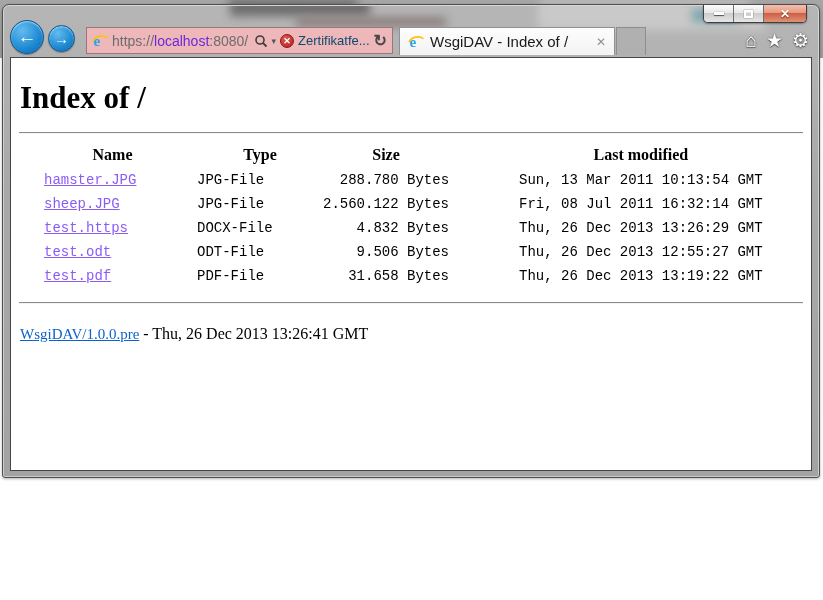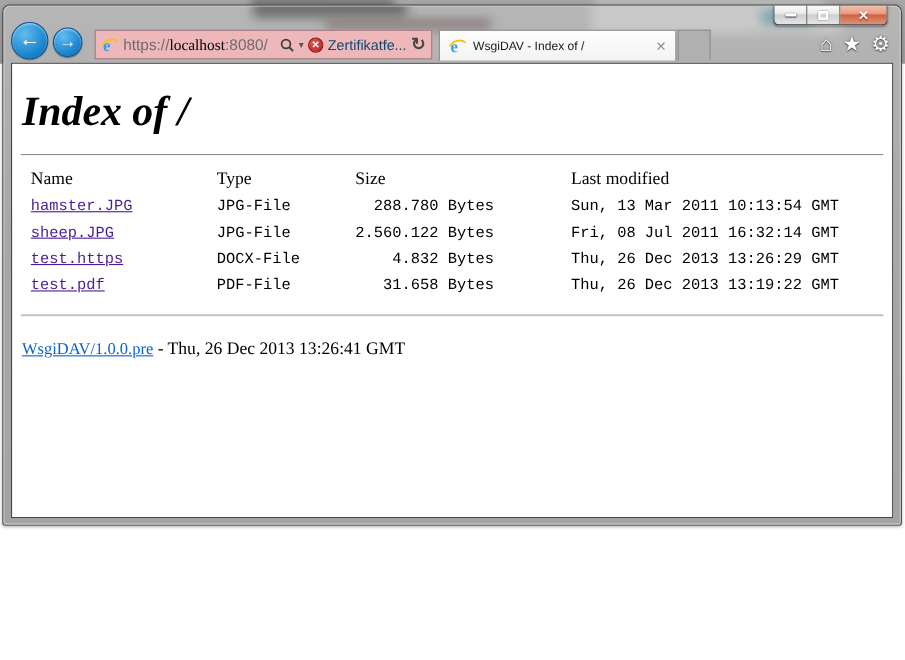--- a/index.html
+++ b/index.html
@@ -39,56 +39,56 @@
              background:radial-gradient(circle at 35% 30%, #63bbf0, #1b87d0 62%, #0e63a8);
              border:1px solid #0b578f; box-shadow:inset 0 1px 2px rgba(255,255,255,.6), 0 1px 1px rgba(0,0,0,.3);
              color:#fff; font-weight:bold; }
   .btn-back { left:7px; top:15px; width:34px; height:34px; font-size:19px; }
   .btn-fwd  { left:45px; top:20px; width:27px; height:27px; font-size:15px; }
 
   .address-bar { position:absolute; left:83px; top:22px; width:307px; height:27px;
                  background:#eeb7ba; border:1px solid #99767a; display:flex; align-items:center;
                  padding:0 5px; gap:4px; }
   .url-text { font-size:14px; white-space:nowrap; flex:1 1 auto; overflow:hidden; }
-  .url-dim { color:#6d6d6d; } .url-host { color:#000000;font-family:Liberation Serif, serif; }
+  .url-dim { color:#6d6d6d; } .url-host { color:#6d28d9; }
   .caret { font-size:9px; color:#555; }
   .cert-badge { width:14px; height:14px; border-radius:50%; background:radial-gradient(circle at 35% 30%, #e0574f, #b71f22);
                 color:#fff; font-size:9px; font-weight:bold; display:flex; align-items:center; justify-content:center;
                 border:1px solid #8c1517; }
   .cert-text { font-size:13px; color:#0c4a6e; white-space:nowrap; }
   .refresh { font-size:16px; font-weight:bold; color:#474747; line-height:1; }
 
   .tab { position:absolute; left:396px; top:22px; width:216px; height:28px;
          background:linear-gradient(#fdfdfd,#f3f3f4); border:1px solid #8d9199; border-bottom:none;
          display:flex; align-items:center; padding:0 8px; gap:6px; }
-  .tab-title { font-size:11px; color:#1a1a1a; flex:1 1 auto; white-space:nowrap; overflow:hidden; }
+  .tab-title { font-size:15px; color:#1a1a1a; flex:1 1 auto; white-space:nowrap; overflow:hidden; }
   .tab-close { font-size:12px; color:#909090; }
   .tab-stub { position:absolute; left:613px; top:22px; width:30px; height:28px;
               background:#b0b0b0; border:1px solid #8d8d8d; border-bottom:none; }
 
   .chrome-icons { position:absolute; right:10px; top:24px; display:flex; gap:9px; }
   .chrome-icon { font-size:19px; color:#fdfdfd; text-shadow:0 0 2px rgba(40,40,40,.75), 0 1px 1px rgba(0,0,0,.5);
                  line-height:24px; }
 
   
   .viewport { position:absolute; left:7px; right:7px; top:52px; bottom:6px; background:#fff;
               border:1px solid #454545; overflow:hidden; padding:8px; }
   .page { font-family:"Liberation Serif", serif; color:#000; }
-  .page h1 { font-size:38px; font-weight:bold; margin:14px 0 0 1px;font-style:italic; }
+  .page h1 { font-size:31px; font-weight:bold; margin:14px 0 0 1px; }
   .mount-line { margin:19px 0 0 1px; font-size:16px; }
   a.purple { color:#660099; text-decoration:underline; }
   a.blue { color:#0b62cc; text-decoration:underline; }
   .rule { border:none; border-top:1px solid #8c8c8c; border-bottom:1px solid #f2f2f2; margin:16px 0 0 0; }
 
   table.listing { border-collapse:collapse; margin:8px 0 0 9px; }
-  table.listing th { font-family:"Liberation Serif", serif; font-size:16px; font-weight:normal;
-                     text-align:left; height:26px; vertical-align:middle; padding:0; }
+  table.listing th { font-family:"Liberation Serif", serif; font-size:16px; font-weight:bold;
+                     text-align:center; height:26px; vertical-align:middle; padding:0; }
   table.listing td { font-family:"Liberation Mono","DejaVu Sans Mono", monospace; font-size:14px;
                      height:24px; vertical-align:middle; padding:0; white-space:nowrap; }
-  td.mono-link a { color:#4c1d95; text-decoration:underline; }
+  td.mono-link a { color:#8b5cf6; text-decoration:underline;margin-left:16px; }
   .col-name { width:169px; } .col-type { width:126px; }
   .col-size { width:118px; text-align:right; }
   .col-mod  { padding-left:70px !important; text-align:right; }
   td.col-mod { text-align:left; }
 
   .auth-line { margin:13px 0 0 1px; font-size:16px; }
   .server-line { margin:21px 0 0 1px; font-size:16px; }
   .server-line a { font-size:15px; }
 
   svg.ie-logo { flex:0 0 auto; }
@@ -190,20 +190,26 @@
             <td class="col-size">2.560.122 Bytes</td>
             <td class="col-mod">Fri, 08 Jul 2011 16:32:14 GMT</td>
           </tr>
           <tr>
             <td class="mono-link"><a href="#">test.https</a></td>
             <td>DOCX-File</td>
             <td class="col-size">4.832 Bytes</td>
             <td class="col-mod">Thu, 26 Dec 2013 13:26:29 GMT</td>
           </tr>
           <tr>
+            <td class="mono-link"><a href="#">test.odt</a></td>
+            <td>ODT-File</td>
+            <td class="col-size">9.506 Bytes</td>
+            <td class="col-mod">Thu, 26 Dec 2013 12:55:27 GMT</td>
+          </tr>
+          <tr>
             <td class="mono-link"><a href="#">test.pdf</a></td>
             <td>PDF-File</td>
             <td class="col-size">31.658 Bytes</td>
             <td class="col-mod">Thu, 26 Dec 2013 13:19:22 GMT</td>
           </tr>
         </tbody>
           </table>
 
         <hr class="rule" style="margin-top:14px;">
         <p class="server-line">

